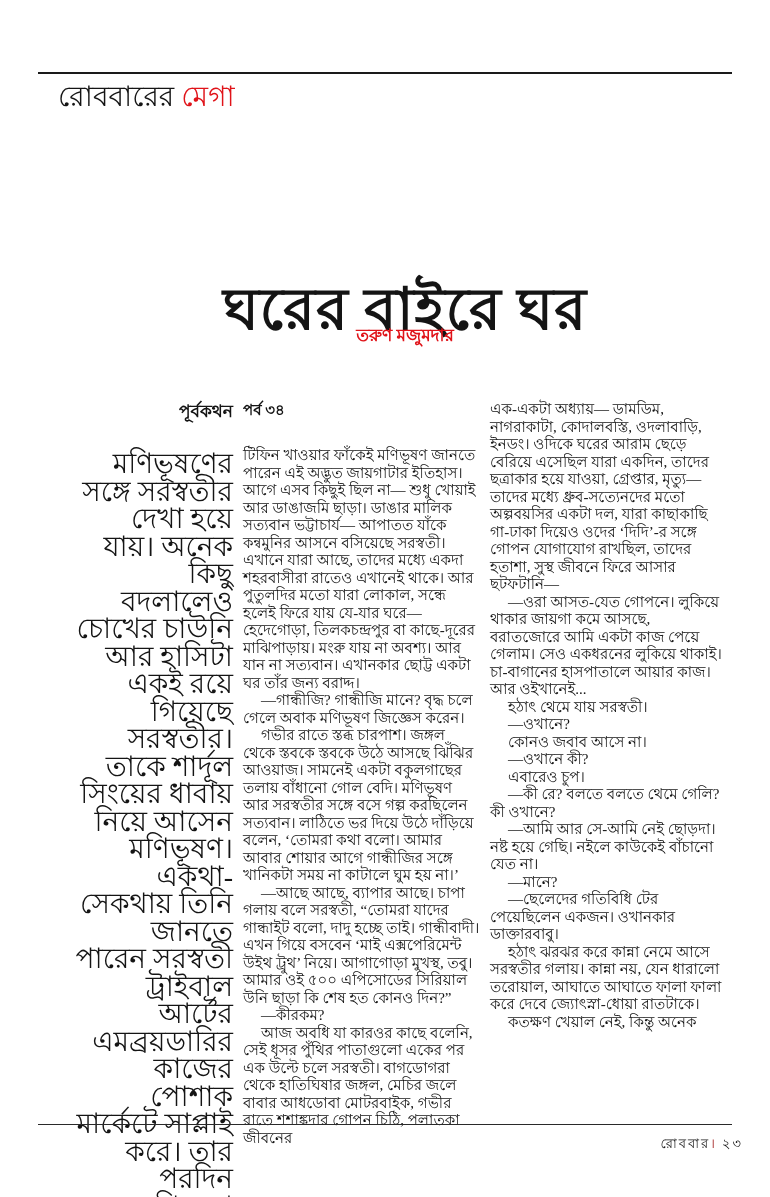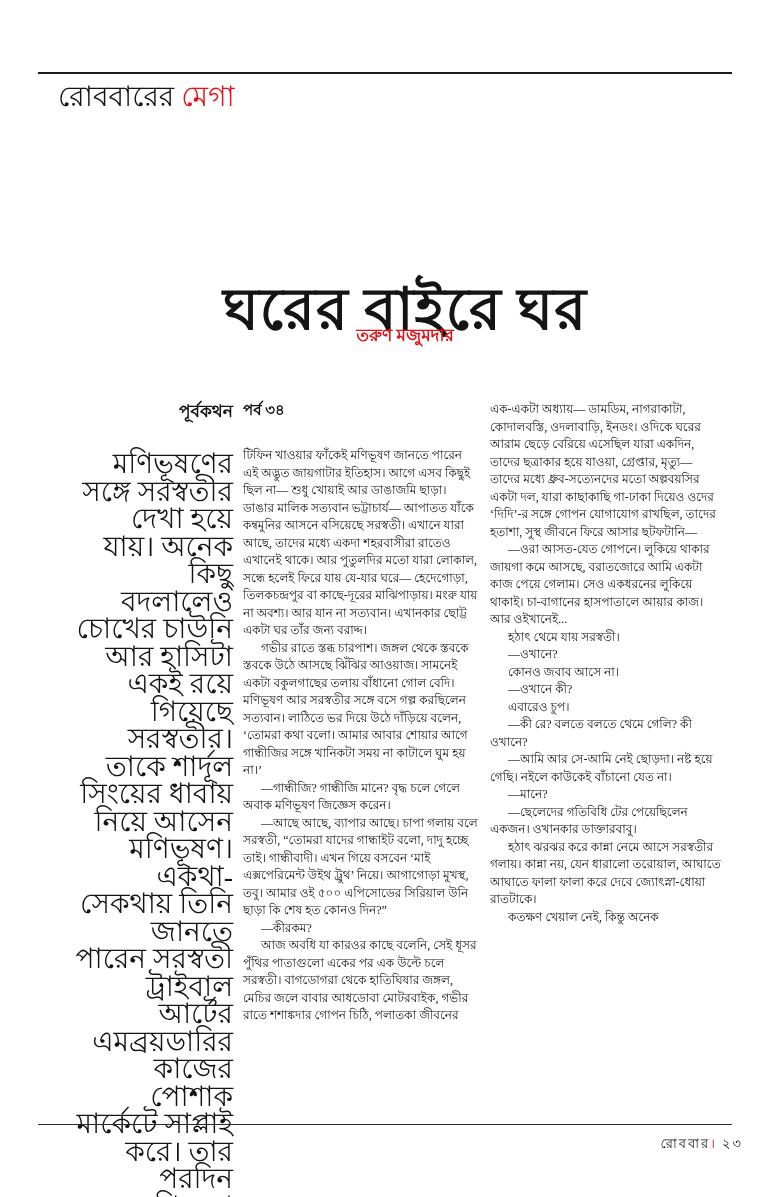--- a/index.html
+++ b/index.html
@@ -28,21 +28,21 @@
   .columns{position:absolute;left:75px;top:398px;width:648px;display:flex;align-items:flex-start;}
   .col-left{width:158px;text-align:right;}
   .col-mid{width:237px;margin-left:10px;}
   .col-right{width:233px;margin-left:10px;padding-top:3px;}
 
   .prologue-heading{font-size:17px;font-weight:bold;margin:0 0 24px 0;}
   .prologue-body{font-size:28px;line-height:27.5px;margin:0;}
 
   .episode{font-size:15px;font-weight:bold;margin:0 0 24px 0;}
 
-  .bodytext p{margin:0;font-size:12px;line-height:17.5px;text-align:left;}
+  .bodytext p{margin:0;font-size:15px;line-height:17.5px;text-align:left;}
   .bodytext p.ind{text-indent:18px;}
 
   .footer{
     position:absolute;top:1134px;right:67px;font-size:13px;
     letter-spacing:2px;white-space:nowrap;
   }
   .footer .sep{color:var(--footer-red,#a11d1d);}
 </style>
 </head>
 <body>
@@ -62,22 +62,22 @@
   <div class="columns">
 
     <div class="col-left">
       <div class="prologue-heading">পূর্বকথন</div>
       <p class="prologue-body">মণিভূষণের সঙ্গে সরস্বতীর দেখা হয়ে যায়। অনেক কিছু বদলালেও চোখের চাউনি আর হাসিটা একই রয়ে গিয়েছে সরস্বতীর। তাকে শার্দূল সিংয়ের ধাবায় নিয়ে আসেন মণিভূষণ। একথা-সেকথায় তিনি জানতে পারেন সরস্বতী ট্রাইবাল আর্টের এমব্রয়ডারির কাজের পোশাক মার্কেটে সাপ্লাই করে। তার পরদিন মণিভূষণ পৌঁছে যান সরস্বতীর ডেরায়, আশ্রমে।</p>
     </div>
 
     <div class="col-mid bodytext">
       <div class="episode">পর্ব ৩৪</div>
       <p>টিফিন খাওয়ার ফাঁকেই মণিভূষণ জানতে পারেন এই অদ্ভুত জায়গাটার ইতিহাস। আগে এসব কিছুই ছিল না— শুধু খোয়াই আর ডাঙাজমি ছাড়া। ডাঙার মালিক সত্যবান ভট্টাচার্য— আপাতত যাঁকে কন্বমুনির আসনে বসিয়েছে সরস্বতী। এখানে যারা আছে, তাদের মধ্যে একদা শহরবাসীরা রাতেও এখানেই থাকে। আর পুতুলদির মতো যারা লোকাল, সন্ধে হলেই ফিরে যায় যে-যার ঘরে— হেদেগোড়া, তিলকচন্দ্রপুর বা কাছে-দূরের মাঝিপাড়ায়। মংরু যায় না অবশ্য। আর যান না সত্যবান। এখানকার ছোট্ট একটা ঘর তাঁর জন্য বরাদ্দ।</p>
+      <p class="ind">—গান্ধীজি? গান্ধীজি মানে? বৃদ্ধ চলে গেলে অবাক মণিভূষণ জিজ্ঞেস করেন।</p>
       <p class="ind">গভীর রাতে স্তব্ধ চারপাশ। জঙ্গল থেকে স্তবকে স্তবকে উঠে আসছে ঝিঁঝির আওয়াজ। সামনেই একটা বকুলগাছের তলায় বাঁধানো গোল বেদি। মণিভূষণ আর সরস্বতীর সঙ্গে বসে গল্প করছিলেন সত্যবান। লাঠিতে ভর দিয়ে উঠে দাঁড়িয়ে বলেন, ‘তোমরা কথা বলো। আমার আবার শোয়ার আগে গান্ধীজির সঙ্গে খানিকটা সময় না কাটালে ঘুম হয় না।’</p>
-      <p class="ind">—গান্ধীজি? গান্ধীজি মানে? বৃদ্ধ চলে গেলে অবাক মণিভূষণ জিজ্ঞেস করেন।</p>
       <p class="ind">—আছে আছে, ব্যাপার আছে। চাপা গলায় বলে সরস্বতী, “তোমরা যাদের গান্ধাইট বলো, দাদু হচ্ছে তাই। গান্ধীবাদী। এখন গিয়ে বসবেন ‘মাই এক্সপেরিমেন্ট উইথ ট্রুথ’ নিয়ে। আগাগোড়া মুখস্থ, তবু। আমার ওই ৫০০ এপিসোডের সিরিয়াল উনি ছাড়া কি শেষ হত কোনও দিন?”</p>
       <p class="ind">—কীরকম?</p>
       <p class="ind">আজ অবধি যা কারওর কাছে বলেনি, সেই ধূসর পুঁথির পাতাগুলো একের পর এক উল্টে চলে সরস্বতী। বাগডোগরা থেকে হাতিঘিষার জঙ্গল, মেচির জলে বাবার আধডোবা মোটরবাইক, গভীর রাতে শশাঙ্কদার গোপন চিঠি, পলাতকা জীবনের</p>
     </div>
 
     <div class="col-right bodytext">
       <p>এক-একটা অধ্যায়— ডামডিম, নাগরাকাটা, কোদালবস্তি, ওদলাবাড়ি, ইনডং। ওদিকে ঘরের আরাম ছেড়ে বেরিয়ে এসেছিল যারা একদিন, তাদের ছত্রাকার হয়ে যাওয়া, গ্রেপ্তার, মৃত্যু— তাদের মধ্যে ধ্রুব-সত্যেনদের মতো অল্পবয়সির একটা দল, যারা কাছাকাছি গা-ঢাকা দিয়েও ওদের ‘দিদি’-র সঙ্গে গোপন যোগাযোগ রাখছিল, তাদের হতাশা, সুস্থ জীবনে ফিরে আসার ছটফটানি—</p>
       <p class="ind">—ওরা আসত-যেত গোপনে। লুকিয়ে থাকার জায়গা কমে আসছে, বরাতজোরে আমি একটা কাজ পেয়ে গেলাম। সেও একধরনের লুকিয়ে থাকাই। চা-বাগানের হাসপাতালে আয়ার কাজ। আর ওইখানেই...</p>
       <p class="ind">হঠাৎ থেমে যায় সরস্বতী।</p>
       <p class="ind">—ওখানে?</p>

